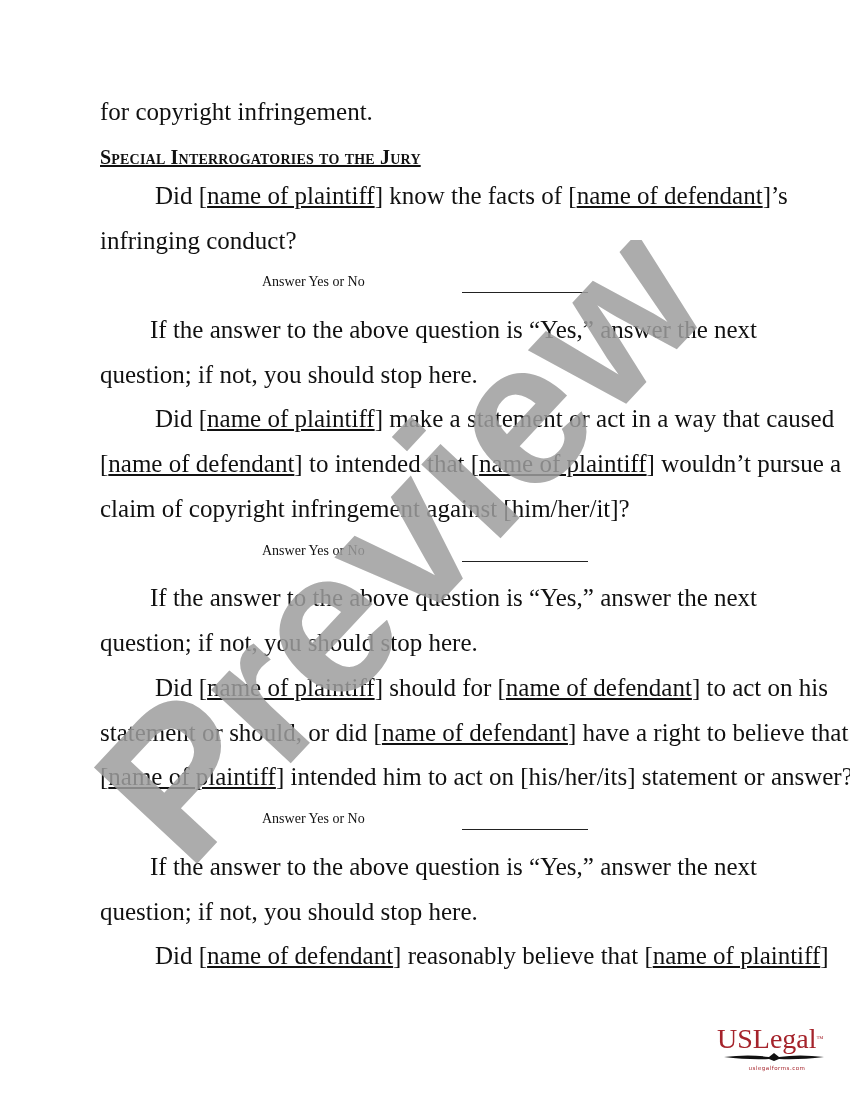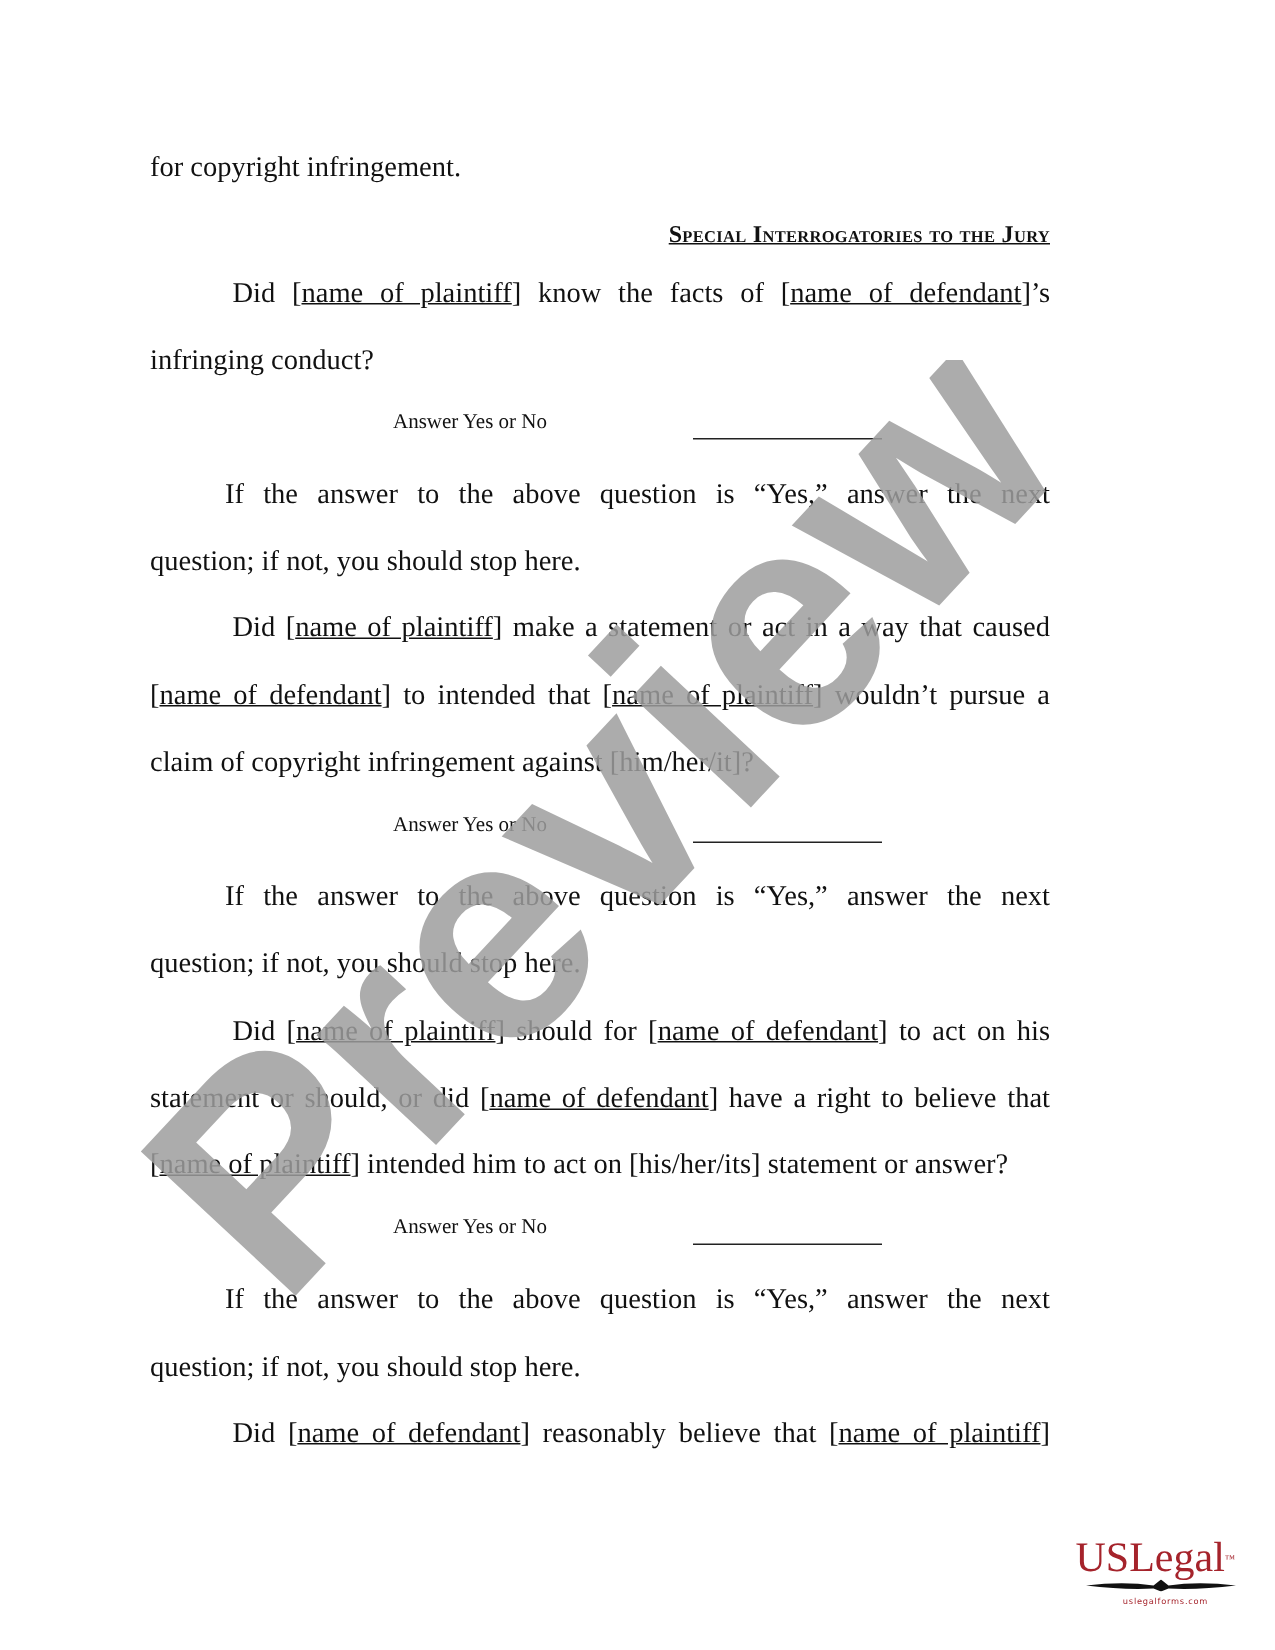--- a/index.html
+++ b/index.html
@@ -1,22 +1,22 @@
 <!DOCTYPE html>
 <html><head>
 <meta charset="utf-8">
 <style>
   html, body { margin: 0; padding: 0; }
   body { width: 850px; height: 1100px; background: #fff; position: relative; overflow: hidden;
          font-family: "Liberation Serif", "DejaVu Serif", serif; color: #111; }
   .page { position: absolute; left: 100px; top: 0; width: 600px; }
-  .line { position: absolute; left: 0; width: 600px; font-size: 19px; white-space: nowrap; line-height: 22px; }
+  .line { position: absolute; left: 0; width: 600px; font-size: 25px; white-space: nowrap; line-height: 22px; }
   .just { text-align: justify; text-align-last: justify; }
   .indent { padding-left: 55px; box-sizing: border-box; }
-  .heading { text-align: right; font-weight: bold; font-size: 16px; text-decoration: underline; font-variant: small-caps; letter-spacing: 0.2px; }
+  .heading { text-align: left; font-weight: bold; font-size: 20px; text-decoration: underline; font-variant: small-caps; letter-spacing: 0.2px; }
   .answer { position: absolute; left: 162px; font-size: 14px; white-space: nowrap; }
   .blank { position: absolute; left: 362px; width: 126px; border-bottom: 1px solid #222; height: 18px; }
   u { text-decoration: underline; }
   .watermark { position: absolute; left: 80px; top: 240px; width: 700px; height: 640px; pointer-events: none; }
   .logo { position: absolute; left: 705px; top: 1025px; width: 120px; height: 45px; margin-left: 12px; }
   .logo-text { font-family: "Liberation Serif", serif; font-size: 28px; color: #a5232b; letter-spacing: 0px; line-height: 28px; }
   .tm { font-size: 7px; vertical-align: top; color: #a5232b; }
   .logo-url { font-family: "DejaVu Sans", sans-serif; font-size: 5.5px; color: #a5232b; text-align: center; letter-spacing: 0.5px; margin-top: 4px; }
 </style>
 </head>

